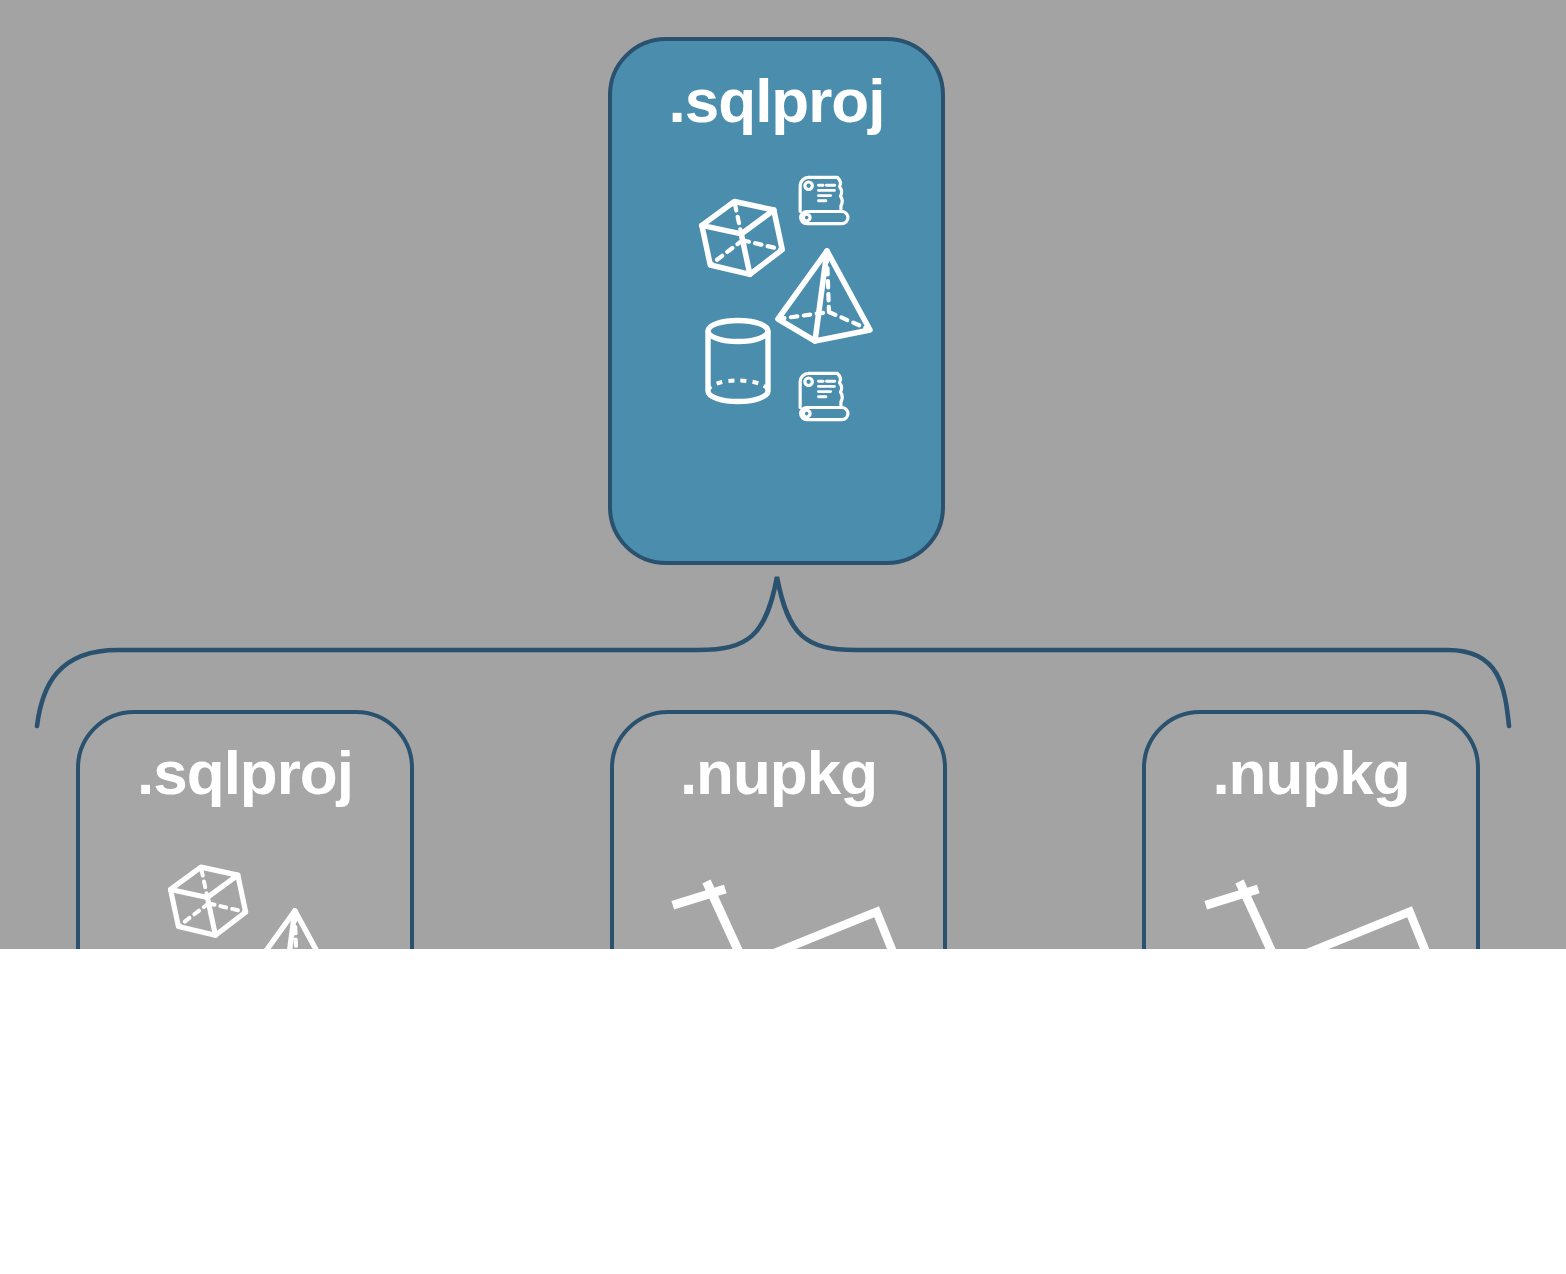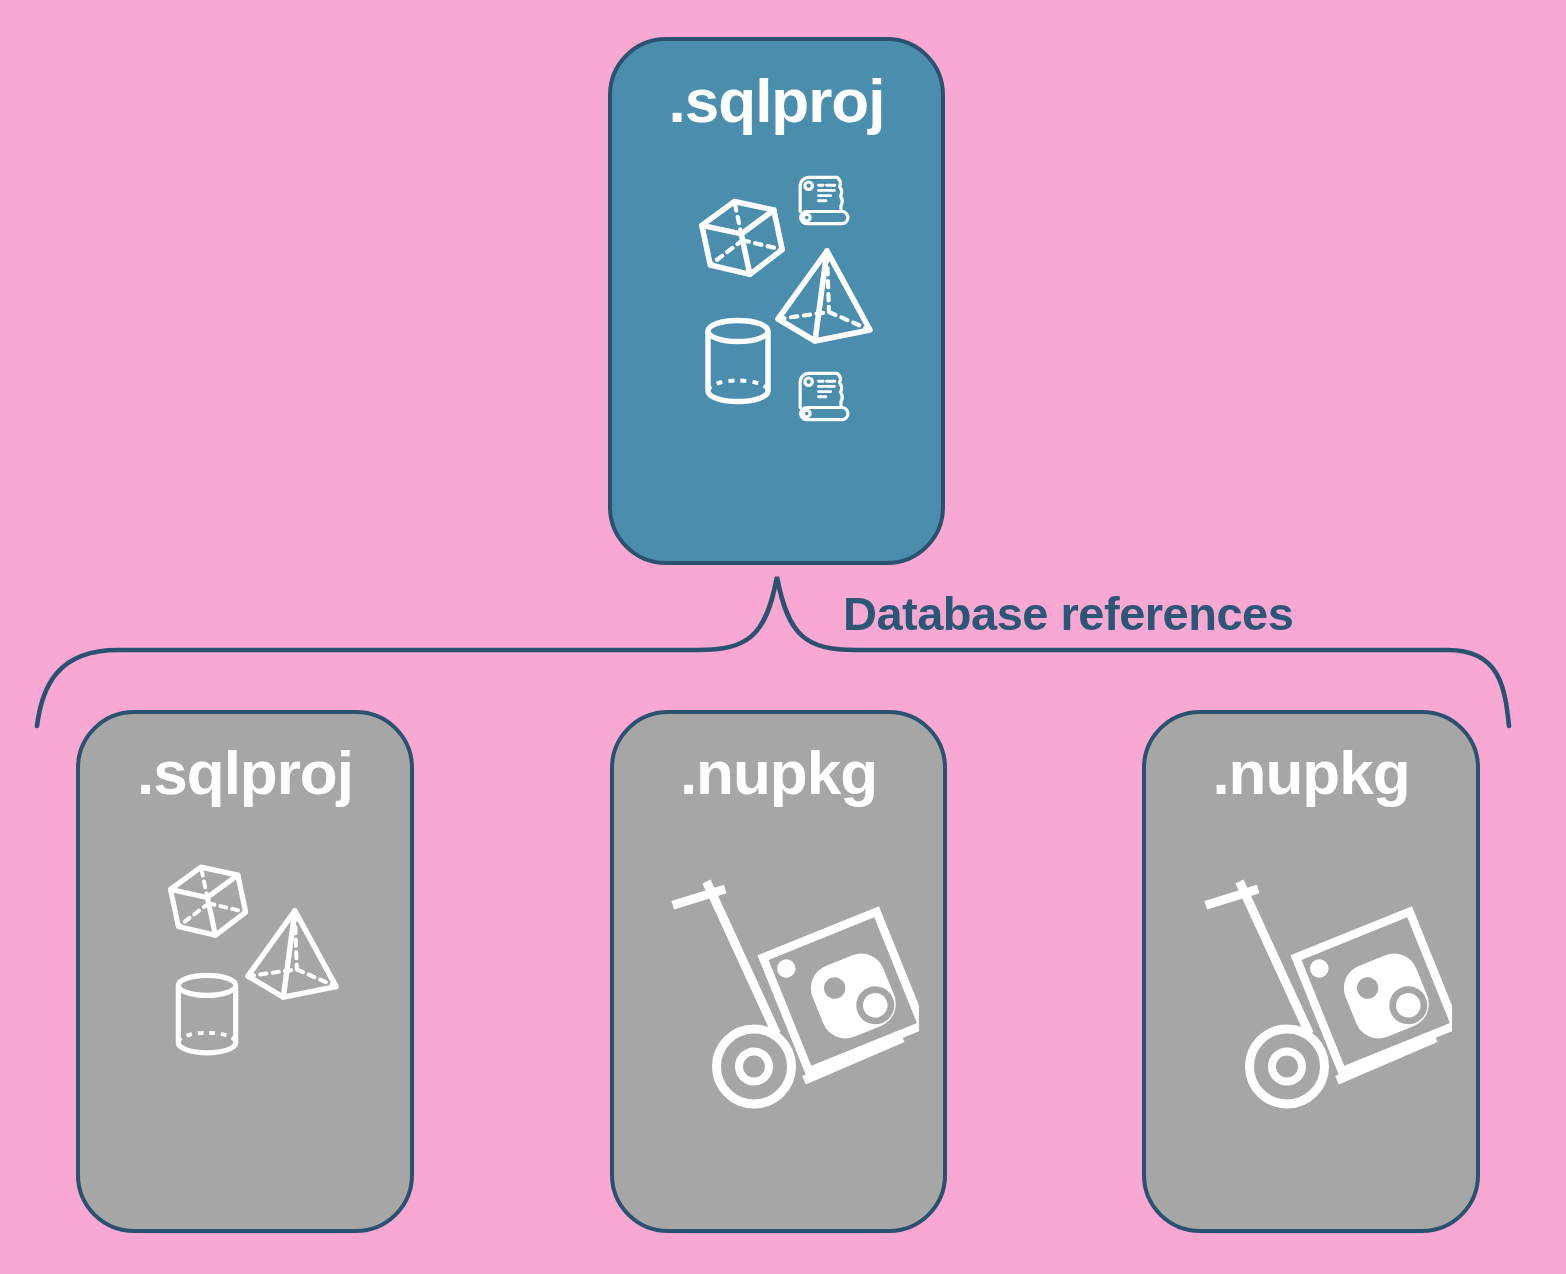--- a/index.html
+++ b/index.html
@@ -1,19 +1,19 @@
 <!DOCTYPE html>
 <html><head>
 <meta charset="utf-8">
 <style>
   html,body{margin:0;padding:0;background:#ffffff;}
   .canvas{
     position:relative;
-    width:1566px;height:1274px;
-    background:#f9a8d4;
+    width:1566px;height:949px;
+    background:#a3a3a3;
     font-family:"Liberation Sans", sans-serif;
     overflow:hidden;
   }
   .card{
     position:absolute;
     box-sizing:border-box;
     border:4px solid #2A526F;
     border-radius:58px;
   }
   .card--blue{background:#4A8DAD;}
@@ -133,21 +133,20 @@
       </svg>
     <svg class="ic" style="left:183px;top:329px;" width="60" height="60">
         <use href="#sym-scroll"></use>
       </svg>
   </div>
 
   <svg class="overlay" width="1566" height="1274">
     <path d="M37 726 C 42 686 58 650 118 650 L 698 650 C 748 650 766 636 777 577 C 788 636 806 650 856 650 L 1448 650 C 1500 650 1505 688 1509 726" fill="none" stroke="#2A526F" stroke-width="4.6" stroke-linecap="round"></path>
   </svg>
 
-  <div class="connector-label" style="left:843px;top:590px;">Database references</div>
 
   <div class="card card--gray" style="left:76px;top:710px;width:338px;height:523px;">
     <div class="card-title" style="top:28px;">.sqlproj</div>
     <svg class="ic rot-cube" style="left:86px;top:148px;" width="86" height="86">
         <use href="#sym-cube"></use>
       </svg>
     <svg class="ic" style="left:162px;top:192px;" width="100" height="96">
         <use href="#sym-pyramid"></use>
       </svg>
     <svg class="ic" style="left:92px;top:258px;" width="70" height="88">

